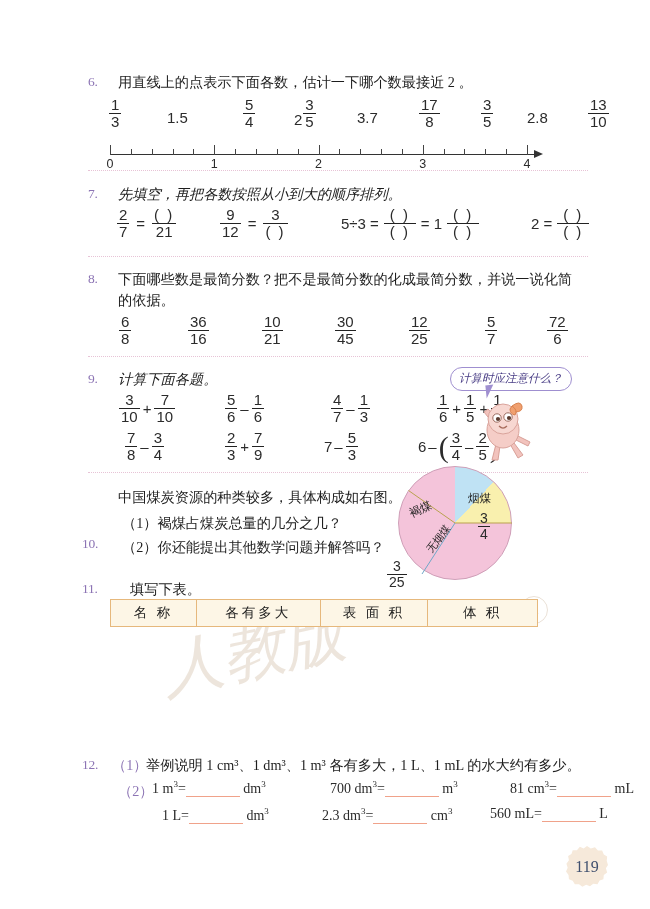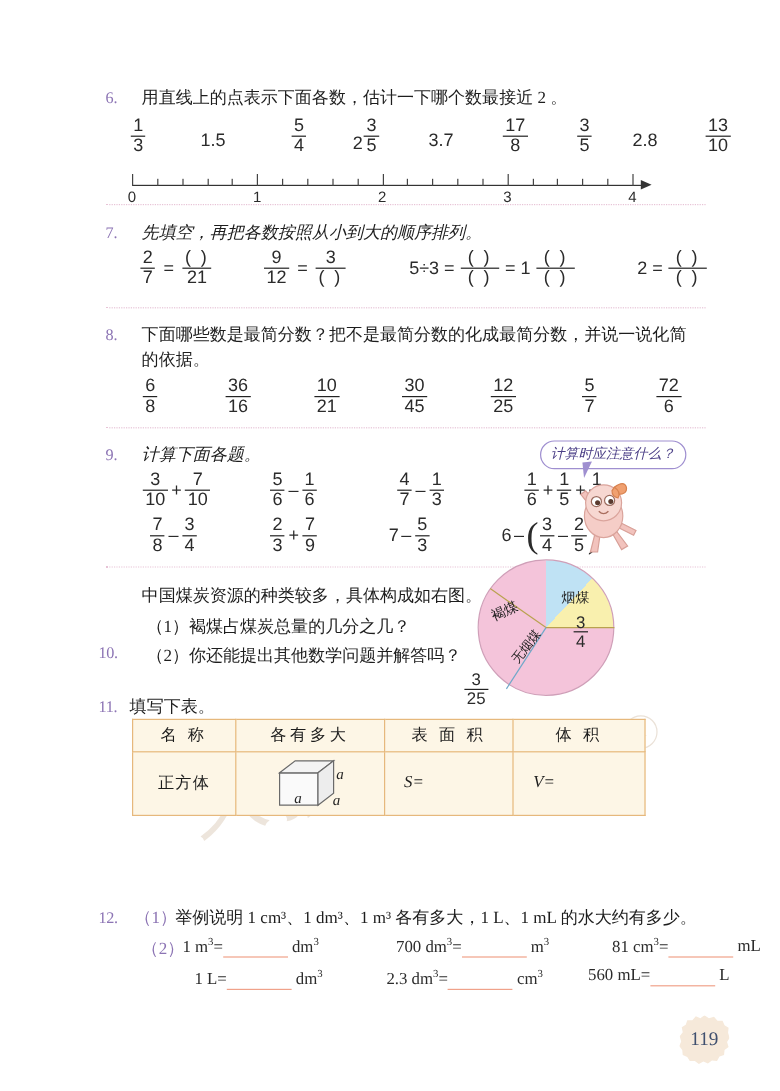--- a/index.html
+++ b/index.html
@@ -462,47 +462,30 @@
       <div class="pie-lab" style="left:25px; top:66px; transform:rotate(-52deg); font-size:10.5px;">无烟煤</div>
       <div class="frac" style="position:absolute; left:-12px; top:93px; font-size:14px;">
         <span class="num">3</span>
         <span class="den">25</span>
       </div>
     </div>
   </div>
 
   <div class="qblock">
     <div class="qnum" style="left:82px; top:581px;">11.</div>
-    <div class="qtext" style="position:absolute; left:108px; top:579px;">填写下表。</div>
+    <div class="qtext" style="position:absolute; left:130px; top:579px;">填写下表。</div>
 
     <table class="t11" style="left:110px; top:599px; width:428px;">
       <tbody>
           <tr>
         <th class="hdr" style="width:86px;margin-top:26px;">名 称</th>
         <th class="hdr" style="width:124px;">各有多大</th>
         <th class="hdr" style="width:108px;">表 面 积</th>
         <th class="hdr" style="width:110px;">体 积</th>
       </tr>
-      <tr>
-        <td class="namecell" style="height:52px;">正方体</td>
-        <td>
-          <div class="box3d" style="width:70px; height:48px;">
-            <svg width="70" height="48" viewBox="0 0 70 48">
-              <polygon points="10,15 42,15 42,42 10,42" fill="#fafafa" stroke="#6a6a6a" stroke-width="1"></polygon>
-              <polygon points="10,15 23,5 55,5 42,15" fill="#f3f3f3" stroke="#6a6a6a" stroke-width="1"></polygon>
-              <polygon points="42,15 55,5 55,32 42,42" fill="#ededed" stroke="#6a6a6a" stroke-width="1"></polygon>
-            </svg>
-            <span class="lbl" style="left:22px; top:29px;">a</span>
-            <span class="lbl" style="left:57px; top:9px;">a</span>
-            <span class="lbl" style="left:54px; top:31px;">a</span>
-          </div>
-        </td>
-        <td class="formula">S=</td>
-        <td class="formula">V=</td>
-      </tr>
     </tbody>
       </table>
   </div>
 
   <div class="qblock">
     <div class="qnum" style="left:82px; top:757px;">12.</div>
     <div class="qtext" style="position:absolute; left:112px; top:755px; color:#8c74b4;">（1）</div>
     <div class="qtext" style="position:absolute; left:146px; top:755px;">举例说明 1 cm³、1 dm³、1 m³ 各有多大，1 L、1 mL 的水大约有多少。</div>
 
     <div class="qtext" style="position:absolute; left:118px; top:781px; color:#8c74b4;">（2）</div>

